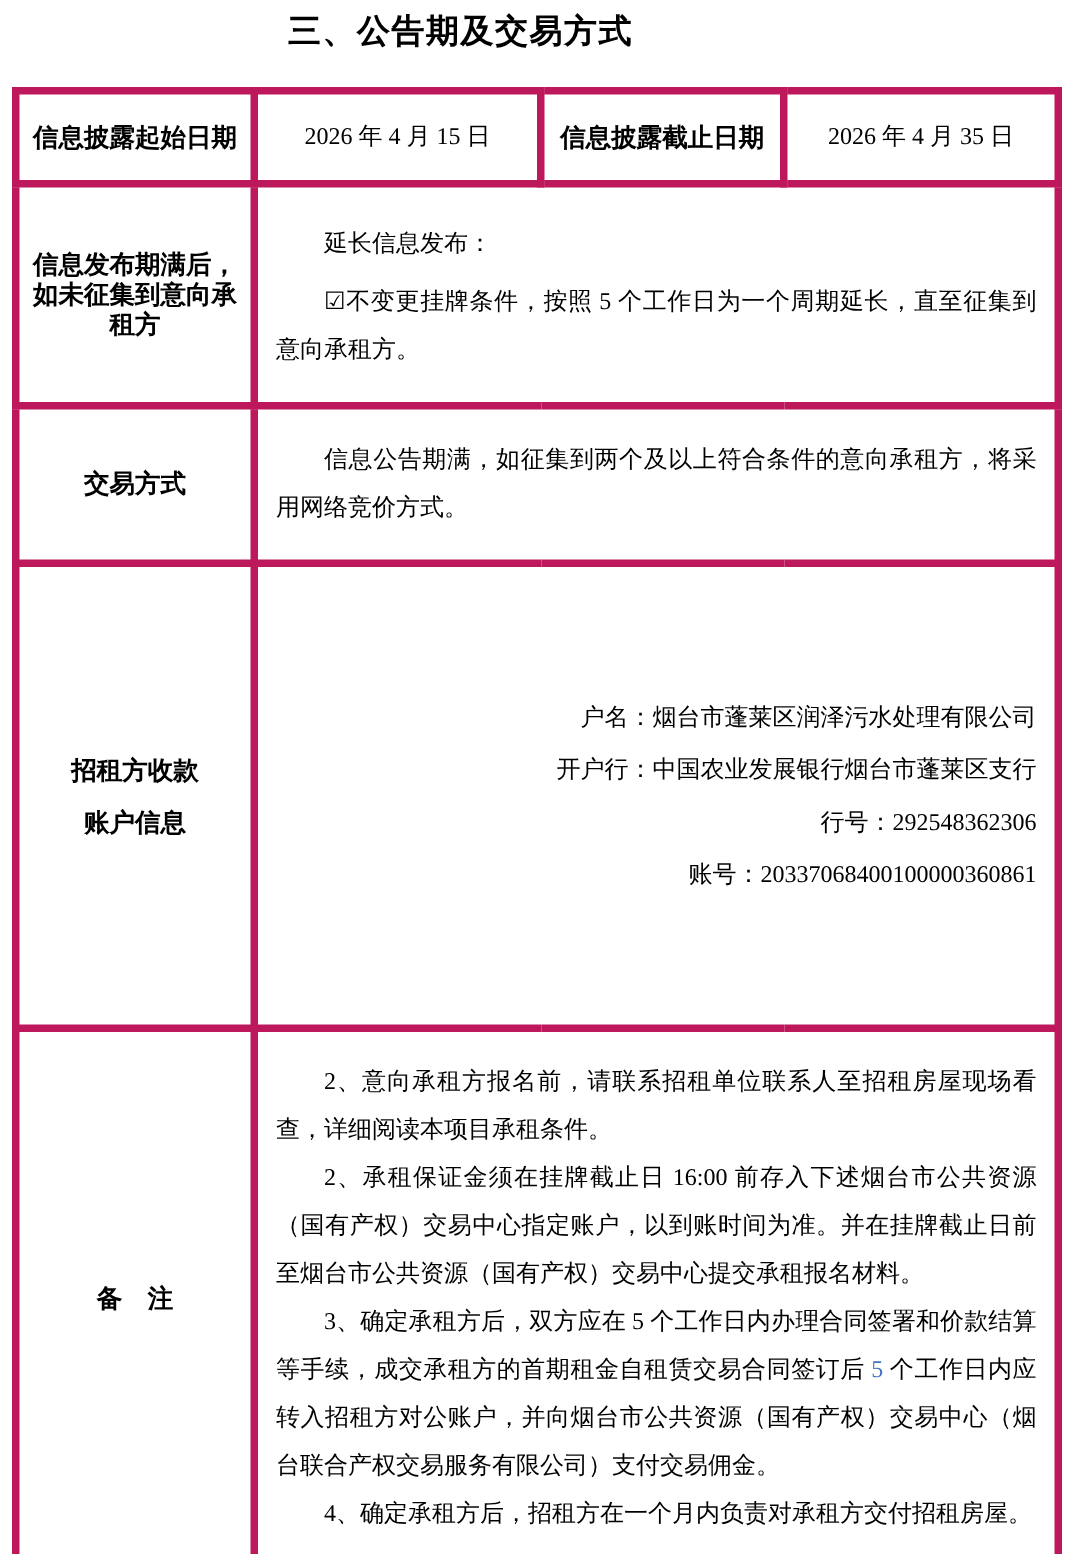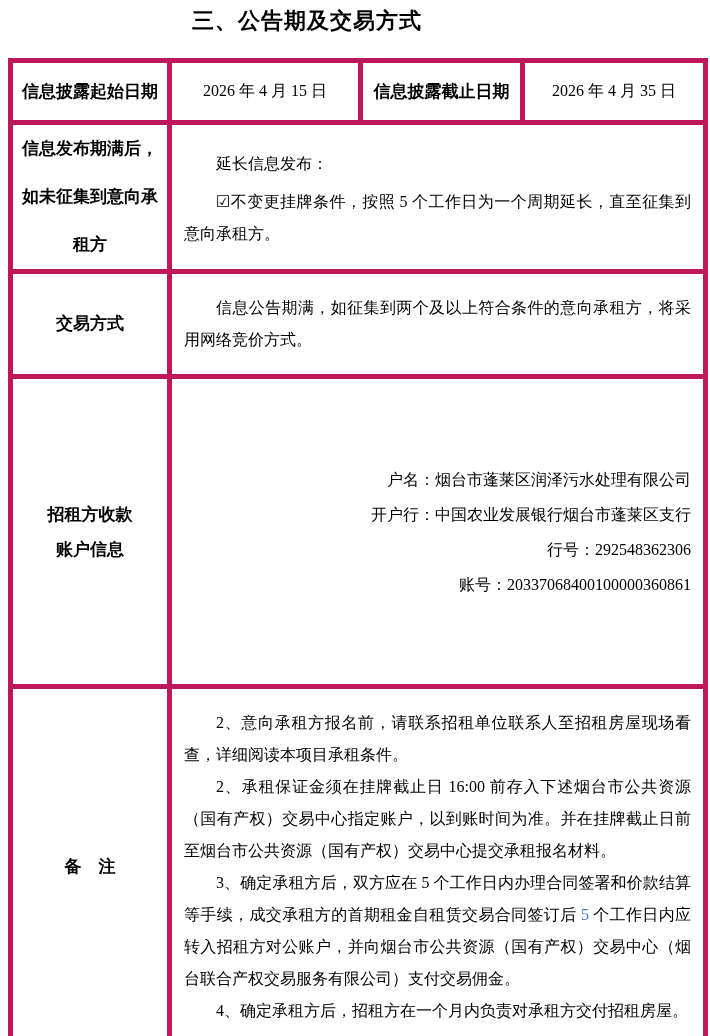--- a/index.html
+++ b/index.html
@@ -96,21 +96,21 @@
     <tbody>
         <tr>
       <td class="lbl" style="height:62px">信息披露起始日期</td>
       <td class="val">2026 年 4 月 15 日</td>
       <td class="lbl">信息披露截止日期</td>
       <td class="val">2026 年 4 月 35 日</td>
     </tr>
 
 
     <tr>
-      <td class="lbl" style="height:126px; line-height:48px;">信息发布期满后，
+      <td class="lbl" style="height:126px; line-height:20px;">信息发布期满后，
 如未征集到意向承
 租方</td>
       <td class="content" colspan="3">
         <p class="para heading-line">延长信息发布：</p>
         <p class="para"><span class="checkbox-glyph">☑</span><span>不变更挂牌条件，按照 5 个工作日为一个周期延长，直至征集到意向承租方。</span></p>
       </td>
     </tr>
 
     <tr>
       <td class="lbl" style="height:95px">交易方式</td>

